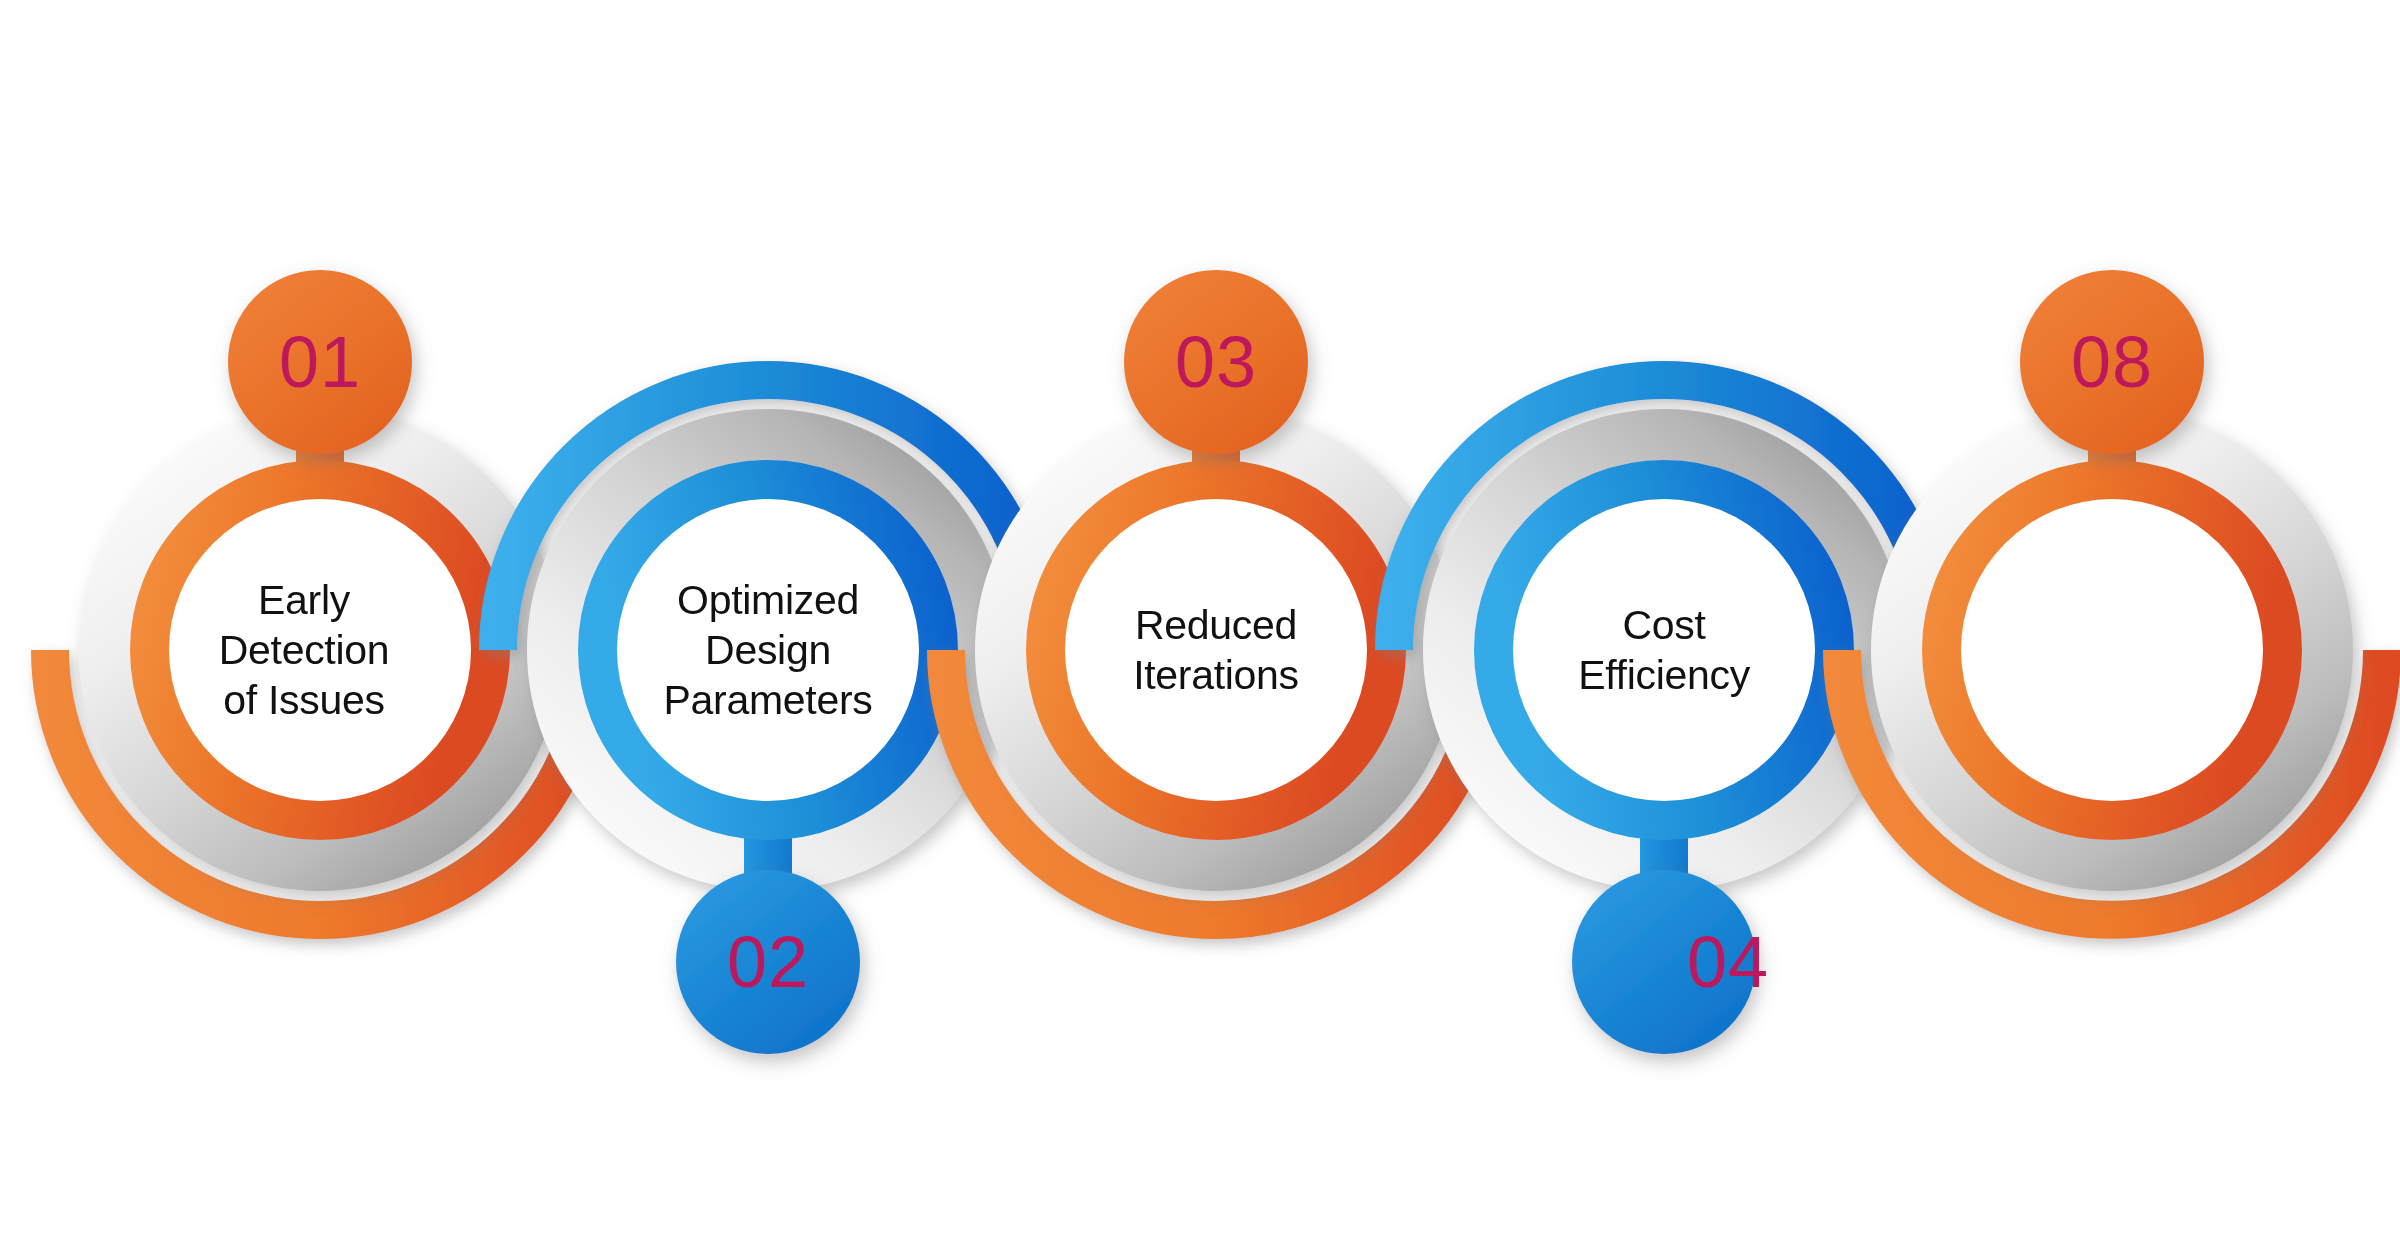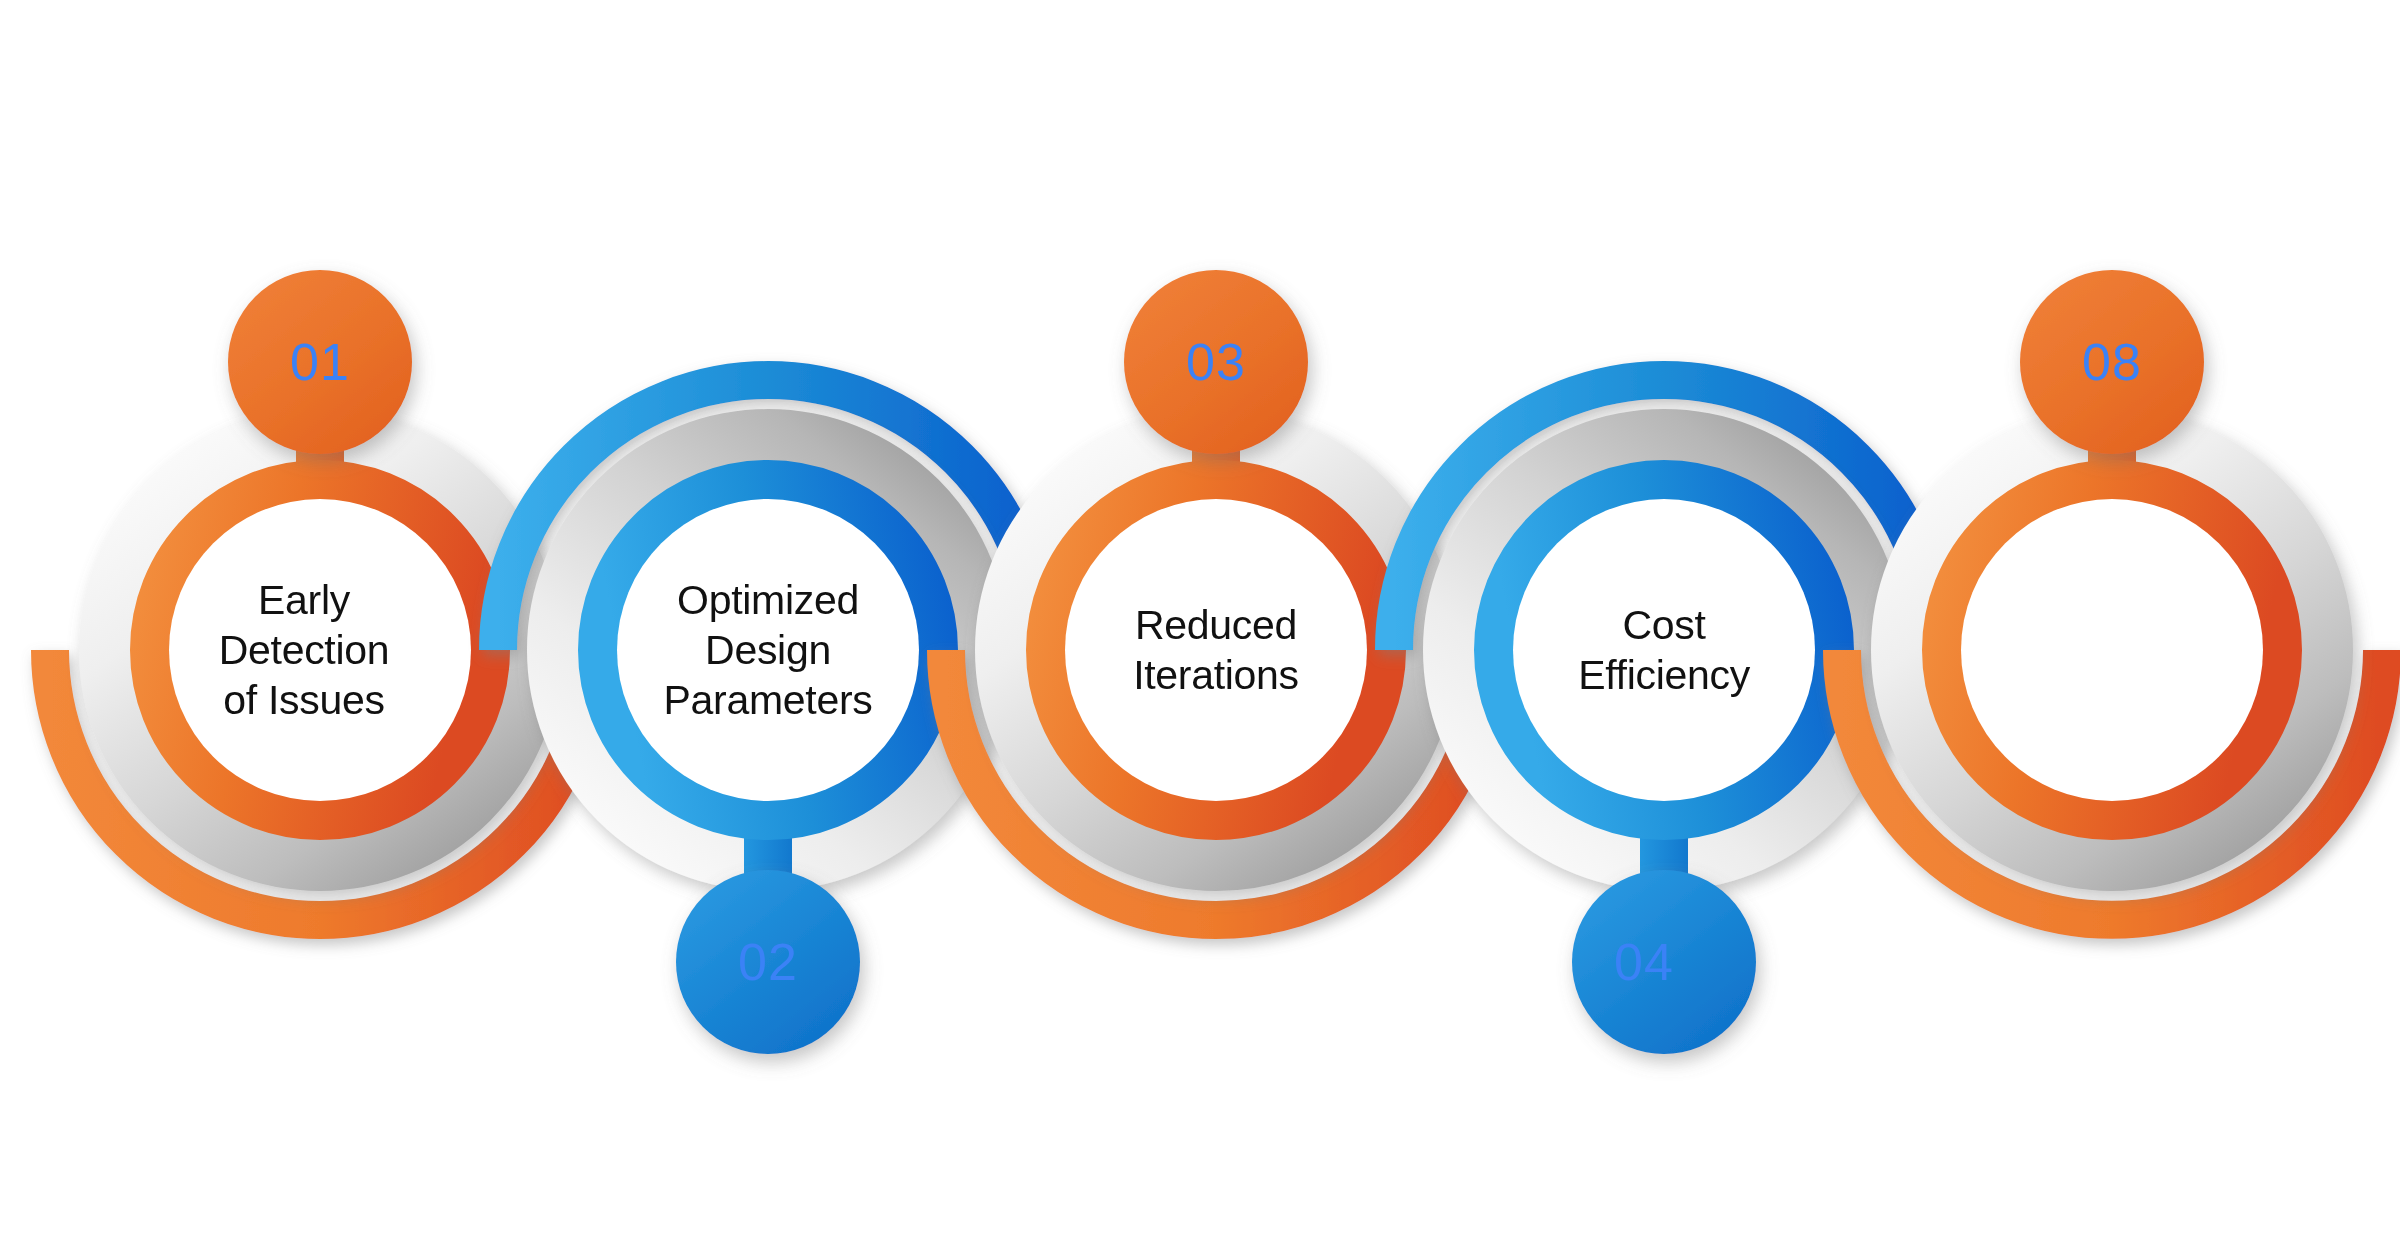--- a/index.html
+++ b/index.html
@@ -36,23 +36,23 @@
     line-height: 1.22;
     letter-spacing: -0.3px;
     white-space: pre-line;
     transform: translate(-50%, -50%);
     font-family: "Liberation Sans", "DejaVu Sans", sans-serif;
     pointer-events: none;
   }
   .node-number {
     position: absolute;
     text-align: center;
-    color: #3b82f6;
+    color: #be185d;
     font-weight: 400;
-    font-size: 52px;
+    font-size: 72px;
     line-height: 1;
     letter-spacing: 1px;
     transform: translate(-50%, -50%);
     font-family: "Liberation Sans", "DejaVu Sans", sans-serif;
     pointer-events: none;
   }
 </style>
 </head>
 <body>
 
@@ -186,16 +186,16 @@
 Design
 Parameters</div>
   <div class="node-label" style="left:1216px; top:650px; width:290px;">Reduced
 Iterations</div>
   <div class="node-label" style="left:1664px; top:650px; width:290px;">Cost
 Efficiency</div>
 
   <div class="node-number" style="left:320px; top:362px; width:160px;">01</div>
   <div class="node-number" style="left:768px; top:962px; width:160px;">02</div>
   <div class="node-number" style="left:1216px; top:362px; width:160px;">03</div>
-  <div class="node-number" style="left:1644px; top:962px; width:160px;">04</div>
+  <div class="node-number" style="left:1689px; top:962px; width:160px;text-align:right;">04</div>
   <div class="node-number" style="left:2112px; top:362px; width:160px;">08</div>
 
 </div>
 
 </body></html>

